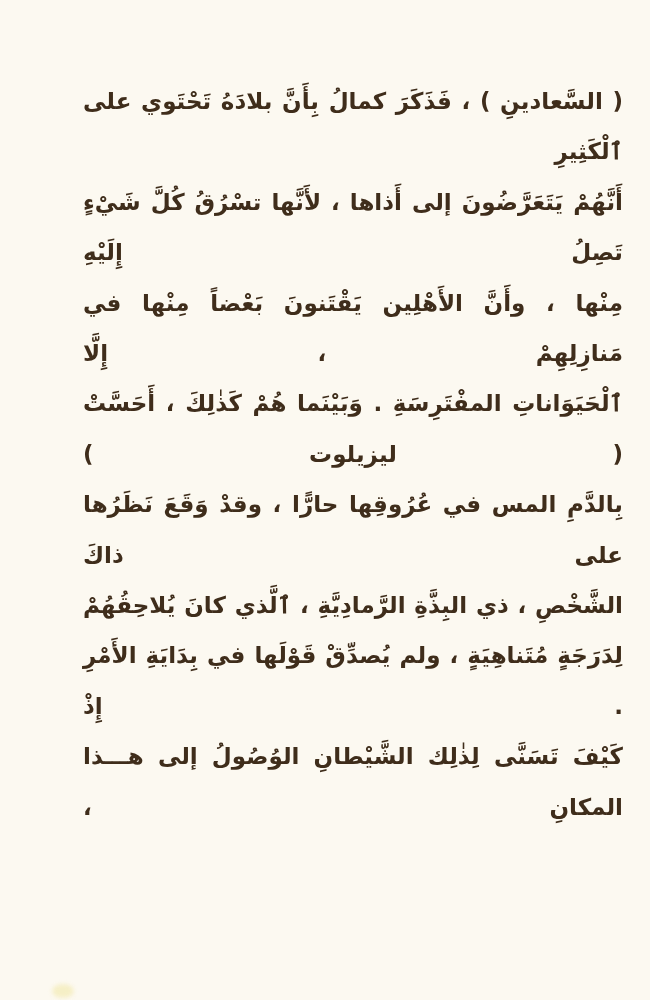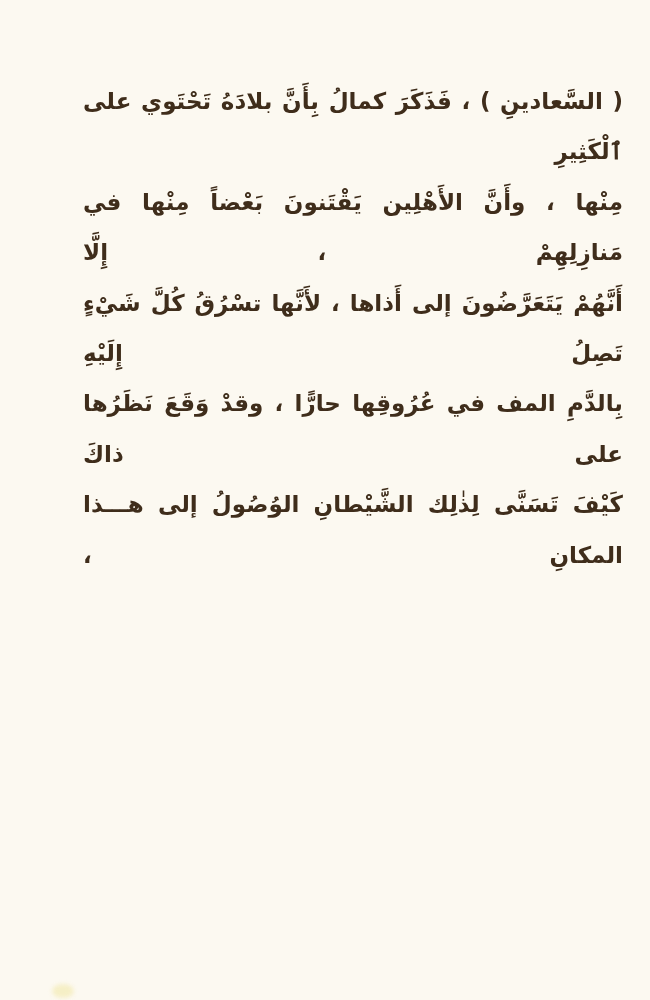--- a/index.html
+++ b/index.html
@@ -43,19 +43,22 @@
     filter: blur(2px);
     opacity: 0.9;
   }
 </style>
 </head>
 <body>
 
 <div class="page" style="background: rgb(252, 249, 241);">
   <div class="text-block" style="color: rgb(63, 45, 27);">
       <div class="line">( السَّعادينِ ) ، فَذَكَرَ كمالُ بِأَنَّ بلادَهُ تَحْتَوي على ٱلْكَثِيرِ</div>
+      <div class="line">أَنَّهُمْ يَتَعَرَّضُونَ إلى أَذاها ، لأَنَّها تسْرُقُ كُلَّ شَيْءٍ تَصِلُ إِلَيْهِ</div>
       <div class="line">مِنْها ، وأَنَّ الأَهْلِين يَقْتَنونَ بَعْضاً مِنْها في مَنازِلِهِمْ ، إِلَّا</div>
-      <div class="line">أَنَّهُمْ يَتَعَرَّضُونَ إلى أَذاها ، لأَنَّها تسْرُقُ كُلَّ شَيْءٍ تَصِلُ إِلَيْهِ</div>
-      <div class="line">بِالدَّمِ المف في عُرُوقِها حارًّا ، وقدْ وَقَعَ نَظَرُها على ذاكَ</div>
+      <div class="line">ٱلْحَيَوَاناتِ المفْتَرِسَةِ . وَبَيْنَما هُمْ كَذٰلِكَ ، أَحَسَّتْ ( ليزيلوت )</div>
+      <div class="line">بِالدَّمِ المس في عُرُوقِها حارًّا ، وقدْ وَقَعَ نَظَرُها على ذاكَ</div>
+      <div class="line">الشَّخْصِ ، ذي البِذَّةِ الرَّمادِيَّةِ ، ٱلَّذي كانَ يُلاحِقُهُمْ</div>
+      <div class="line">لِدَرَجَةٍ مُتَناهِيَةٍ ، ولم يُصدِّقْ قَوْلَها في بِدَايَةِ الأَمْرِ . إِذْ</div>
       <div class="line">كَيْفَ تَسَنَّى لِذٰلِك الشَّيْطانِ الوُصُولُ إلى هـــذا المكانِ ،</div>
     </div>
   <div class="stain" style="background: rgb(245, 238, 194);"></div>
 </div>
 
 </body></html>

